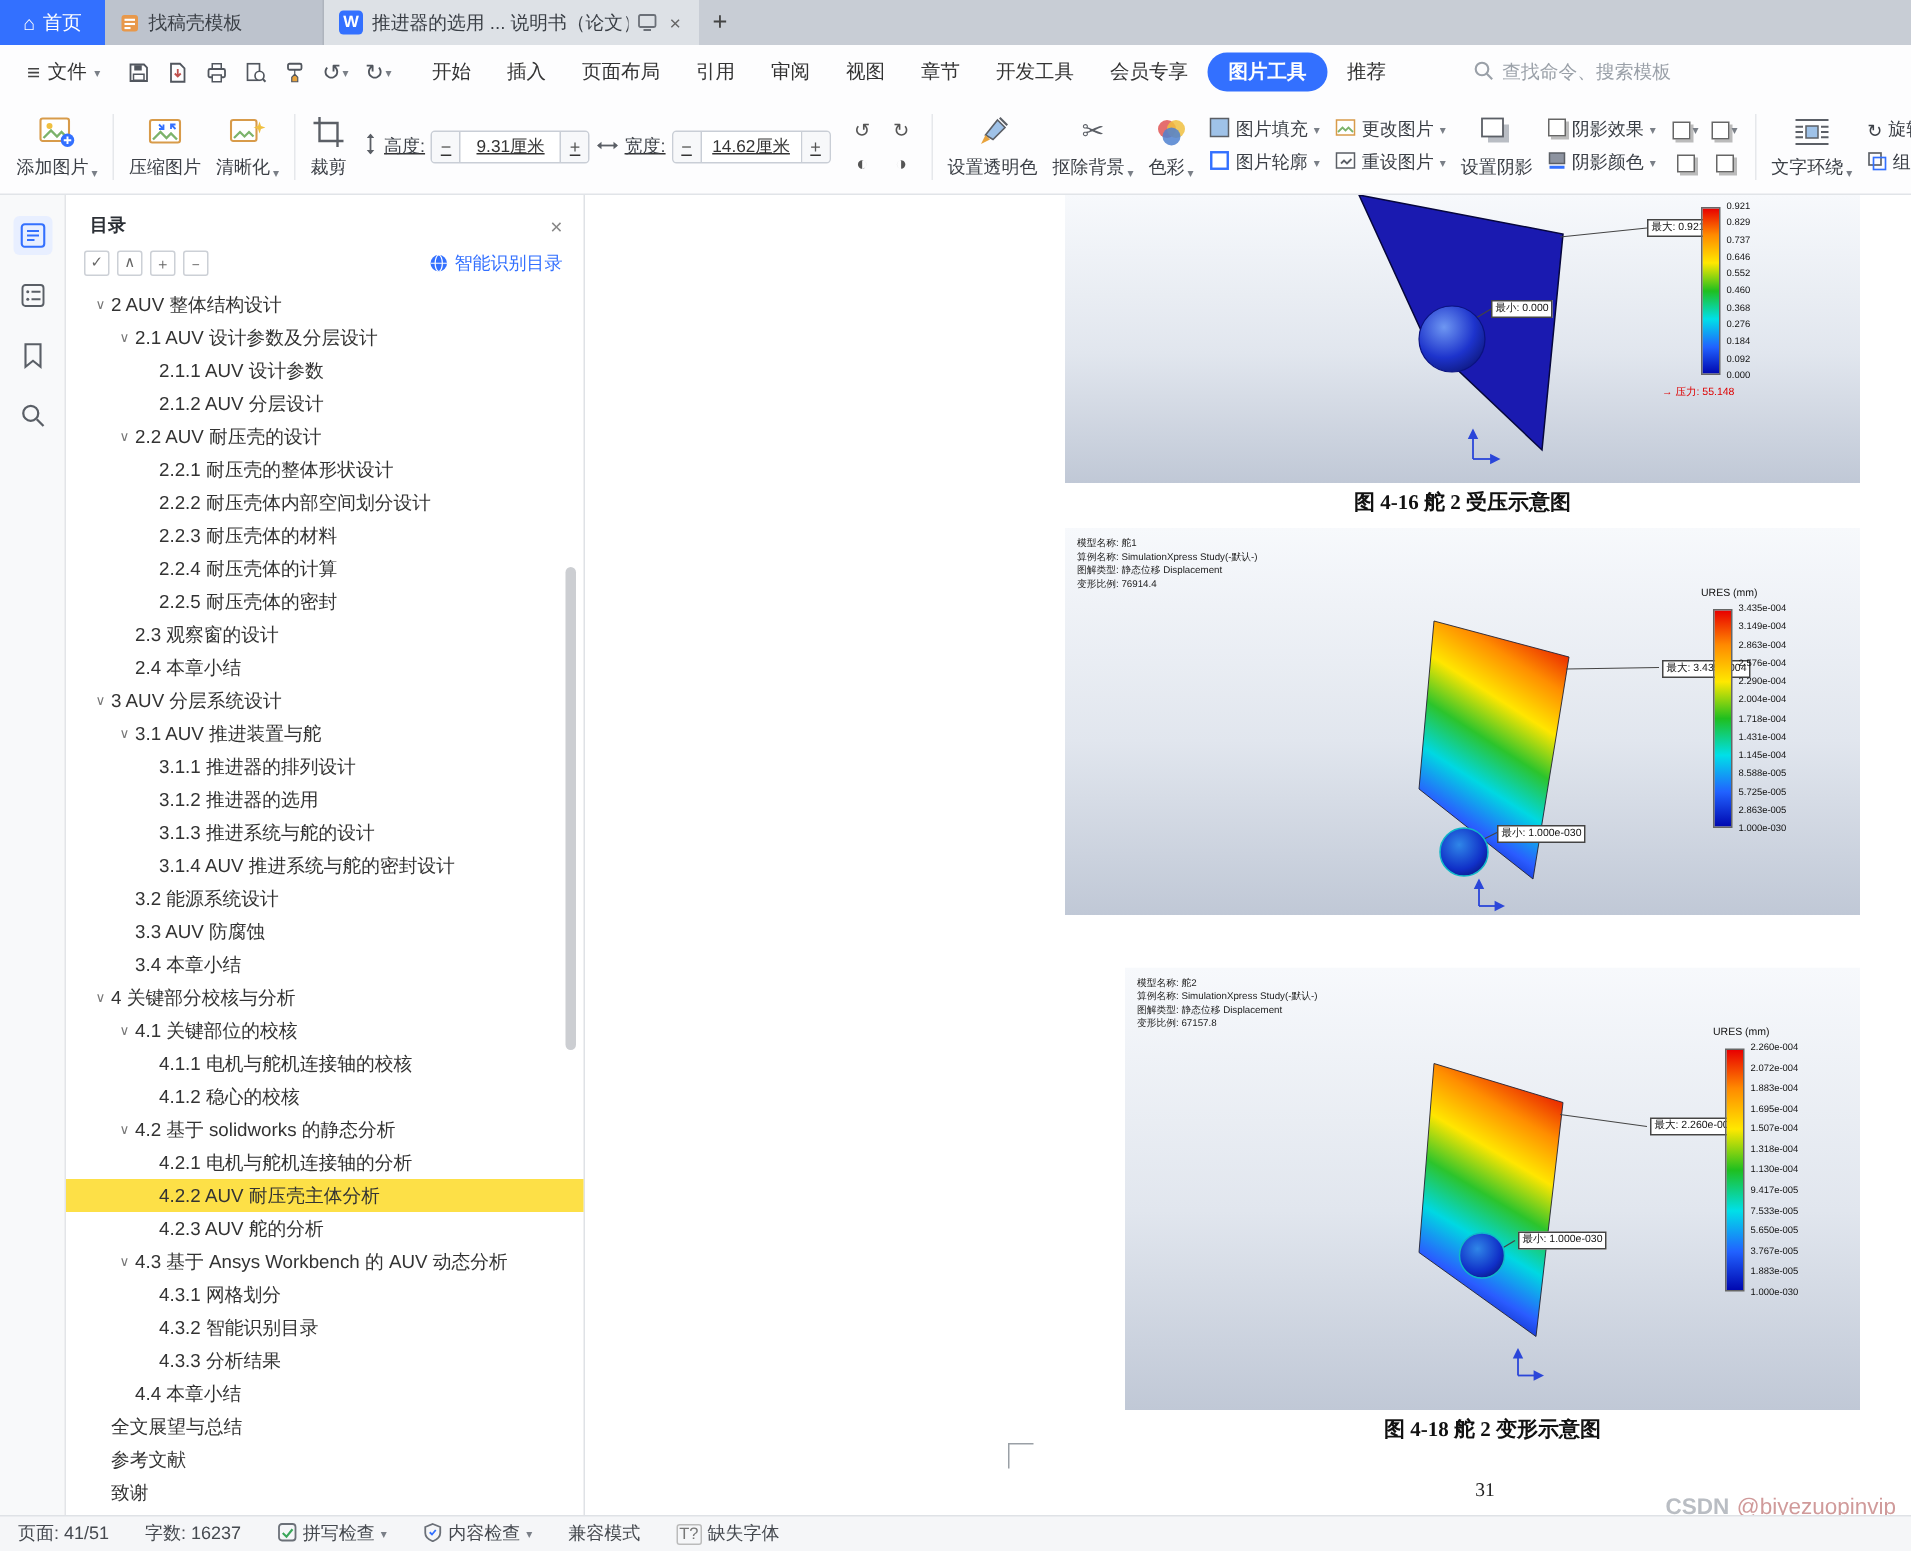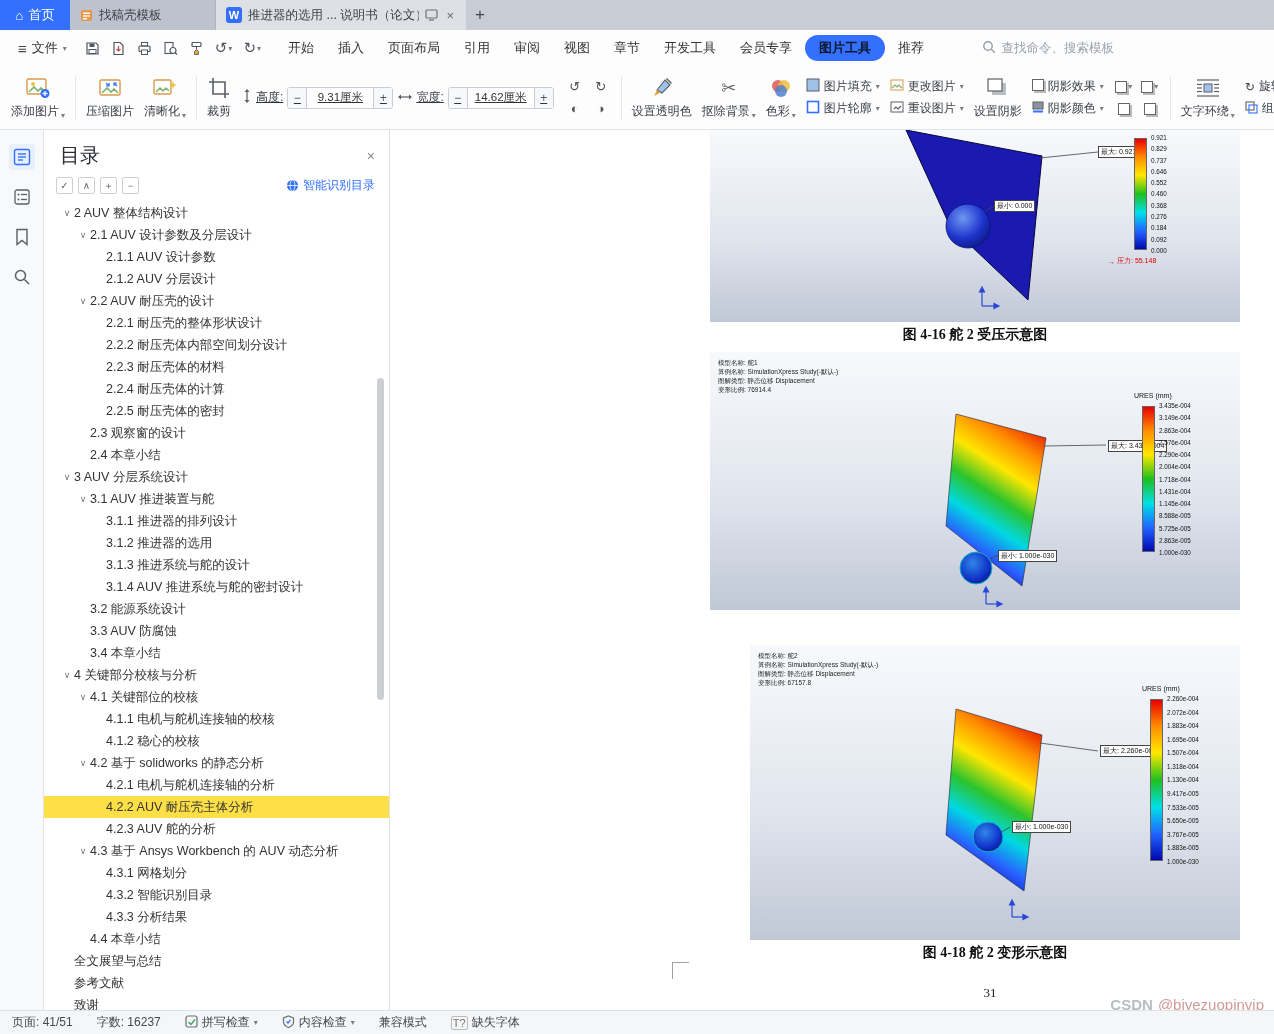--- a/index.html
+++ b/index.html
@@ -20,21 +20,21 @@
 
   
   .menubar{position:absolute;left:0;top:30px;width:100%;height:36px;background:#fdfdfe;display:flex;align-items:center;padding:0 10px;box-sizing:border-box;}
   .file-menu{display:flex;align-items:center;gap:5px;font-size:13px;padding:0 8px;color:#333;}
   .hamb{font-size:15px;color:#444;}
   .car{font-size:8px;color:#7a7f87;}
   .qicons{display:flex;align-items:center;gap:11px;margin:0 10px;color:#51565e;}
   .qico{height:18px;display:flex;align-items:center;justify-content:center;font-size:15px;gap:1px;}
   .menus{display:flex;align-items:center;gap:2px;margin-left:6px;}
   .menu-item{padding:4px 11px;font-size:13px;color:#333;border-radius:4px;white-space:nowrap;}
-  .menu-item.active{background:#3370ff;color:#0f172a;font-weight:bold;border-radius:14px;padding:4px 14px;}
+  .menu-item.active{background:#3370ff;color:#ffffff;font-weight:bold;border-radius:14px;padding:4px 14px;}
   .cmd-search{margin-left:auto;display:flex;align-items:center;gap:6px;color:#9aa0a8;font-size:12.5px;margin-right:150px;white-space:nowrap;}
 
   
   .ribbon{position:absolute;left:0;top:66px;width:100%;height:64px;background:#fdfdfe;border-bottom:1px solid #e1e4e8;display:flex;align-items:center;padding:0 6px;box-sizing:border-box;}
   .rsep{width:1px;height:44px;background:#e6e8eb;margin:0 5px;flex:none;}
   .rbtn{cursor:default;}
   .rbtn.big{display:flex;flex-direction:column;align-items:center;justify-content:center;gap:3px;padding:2px 5px;border-radius:4px;font-size:12px;color:#3c4047;flex:none;}
   .ric{height:24px;display:flex;align-items:center;justify-content:center;}
   .ric.glyph{font-size:18px;color:#5b5f66;}
   .rlb{display:flex;align-items:flex-end;gap:2px;white-space:nowrap;}
@@ -51,21 +51,21 @@
 
   
   .main{position:absolute;left:0;top:130px;width:100%;height:880px;display:flex;}
   .iconstrip{width:44px;background:#f8f9fa;border-right:1px solid #e3e5e8;display:flex;flex-direction:column;align-items:center;padding-top:14px;gap:14px;box-sizing:border-box;flex:none;}
   .strip-ico{width:26px;height:26px;display:flex;align-items:center;justify-content:center;border-radius:4px;color:#5a5f66;}
   .strip-ico.active{color:#3370ff;background:#e8efff;}
 
   
   .tocpanel{width:346px;background:#fff;border-right:1px solid #dfe2e6;position:relative;box-sizing:border-box;flex:none;}
   .toc-head{display:flex;align-items:center;padding:12px 14px 4px 16px;}
-  .toc-title{font-size:20px;font-weight:normal;color:#2b2f35;flex:1;}
+  .toc-title{font-size:12px;font-weight:bold;color:#2b2f35;flex:1;}
   .toc-close{color:#888;font-size:14px;}
   .toc-tools{display:flex;align-items:center;padding:4px 14px 8px 12px;gap:5px;}
   .ttool{width:17px;height:17px;border:1px solid #ccd0d6;border-radius:2px;display:flex;align-items:center;justify-content:center;font-size:10px;color:#666;background:#fff;box-sizing:border-box;}
   .smart{margin-left:auto;display:flex;align-items:center;gap:4px;color:#3370ff;font-size:12px;}
   .toc-tree{position:relative;}
   .trow{height:22px;display:flex;align-items:center;font-size:12.5px;color:#333;}
   .tar{width:14px;text-align:center;font-size:9px;color:#777;flex:none;}
   .lv1{padding-left:16px;}
   .lv2{padding-left:32px;}
   .lv3{padding-left:48px;}

